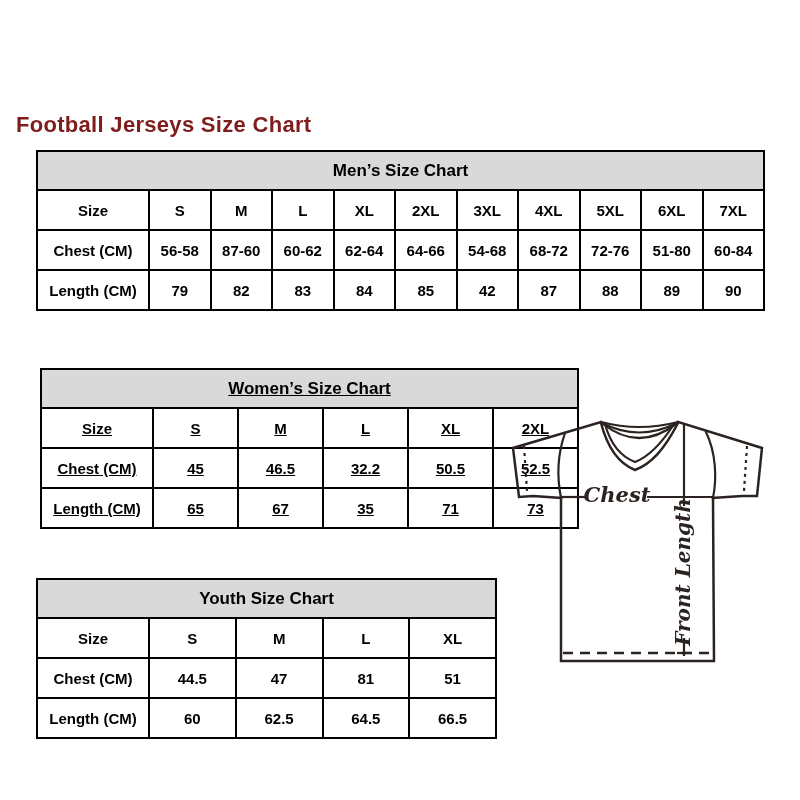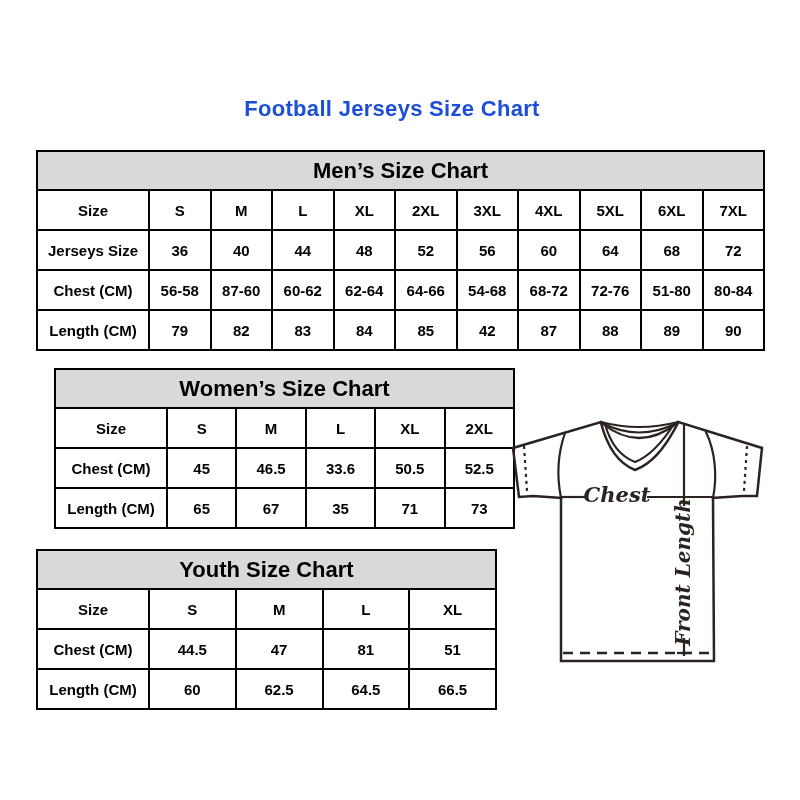--- a/index.html
+++ b/index.html
@@ -14,26 +14,26 @@
     background: #ffffff;
     font-family: "Liberation Sans", sans-serif;
     color: #000000;
     overflow: hidden;
   }
   .page-title {
     position: absolute;
     top: 96px;
     left: 0;
     width: 784px;
-    margin: 0;
-    text-align: center;
+    margin: 16px;
+    text-align: left;
     font-size: 22px;
     font-weight: bold;
     letter-spacing: 0.3px;
-    color: #1d4ed8;
+    color: #7f1d1d;
   }
   table.size-table {
     position: absolute;
     border-collapse: collapse;
     table-layout: fixed;
     background: #ffffff;
   }
   table.size-table th,
   table.size-table td {
     border: 2px solid #000000;
@@ -41,31 +41,31 @@
     vertical-align: middle;
     font-weight: bold;
     font-size: 15px;
     color: #000000;
     padding: 0;
     overflow: hidden;
     white-space: nowrap;
   }
   table.size-table th.section-header {
     background: #d9d9d9;
-    font-size: 22px;
+    font-size: 17px;
     height: 37px;
   }
   table.size-table tbody th,
   table.size-table tbody td {
     height: 38px;
   }
   table.size-table col.c0 { width: 112px; }
   .tbl-men   { left: 36px; top: 150px; width: 729px; }
-  .tbl-women { left: 54px; top: 368px; width: 461px; }
-  .tbl-youth { left: 36px; top: 549px; width: 461px; }
+  .tbl-women { left: 40px; top: 368px; width: 539px; text-decoration: underline; }
+  .tbl-youth { left: 36px; top: 578px; width: 461px; }
   .jersey-diagram {
     position: absolute;
     left: 495px;
     top: 398px;
     width: 300px;
     height: 300px;
     text-decoration: underline;
   }
   .jersey-diagram svg { display: block; width: 300px; height: 300px; }
   .diagram-text {
@@ -109,44 +109,31 @@
           <th>L</th>
           <th>XL</th>
           <th>2XL</th>
           <th>3XL</th>
           <th>4XL</th>
           <th>5XL</th>
           <th>6XL</th>
           <th>7XL</th>
         </tr>
         <tr>
-          <th>Jerseys Size</th>
-          <td>36</td>
-          <td>40</td>
-          <td>44</td>
-          <td>48</td>
-          <td>52</td>
-          <td>56</td>
-          <td>60</td>
-          <td>64</td>
-          <td>68</td>
-          <td>72</td>
-        </tr>
-        <tr>
           <th>Chest (CM)</th>
           <td>56-58</td>
           <td>87-60</td>
           <td>60-62</td>
           <td>62-64</td>
           <td>64-66</td>
           <td>54-68</td>
           <td>68-72</td>
           <td>72-76</td>
           <td>51-80</td>
-          <td>80-84</td>
+          <td>60-84</td>
         </tr>
         <tr>
           <th>Length (CM)</th>
           <td>79</td>
           <td>82</td>
           <td>83</td>
           <td>84</td>
           <td>85</td>
           <td>42</td>
           <td>87</td>
@@ -177,21 +164,21 @@
           <th>S</th>
           <th>M</th>
           <th>L</th>
           <th>XL</th>
           <th>2XL</th>
         </tr>
         <tr>
           <th>Chest (CM)</th>
           <td>45</td>
           <td>46.5</td>
-          <td>33.6</td>
+          <td>32.2</td>
           <td>50.5</td>
           <td>52.5</td>
         </tr>
         <tr>
           <th>Length (CM)</th>
           <td>65</td>
           <td>67</td>
           <td>35</td>
           <td>71</td>
           <td>73</td>

